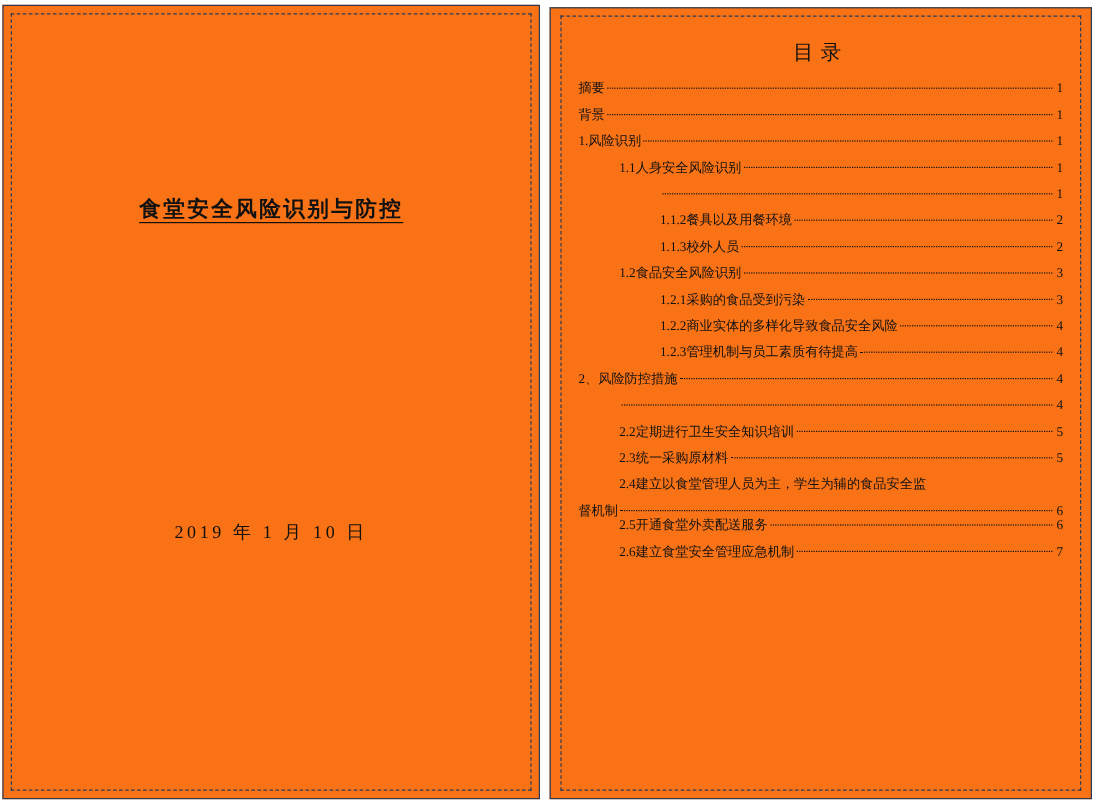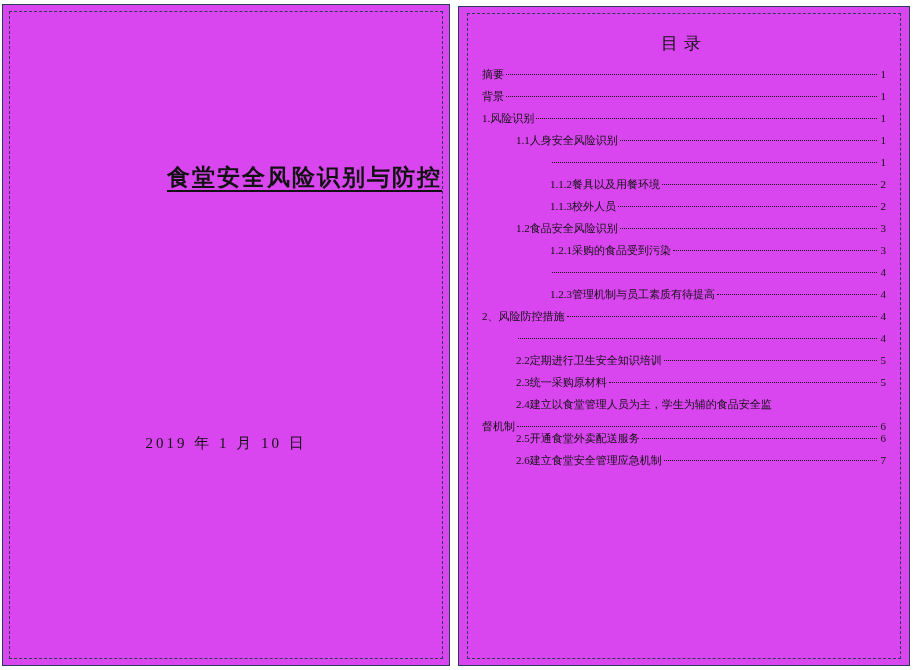--- a/index.html
+++ b/index.html
@@ -14,21 +14,21 @@
     overflow: hidden;
   }
   .pages {
     display: flex;
     width: 920px;
     height: 670px;
     gap: 8px;
     align-items: stretch;
   }
   .page {
-    background: #d946ef;
+    background: #f97316;
     position: relative;
     box-sizing: border-box;
   }
   .page-cover {
     width: 448px;
     height: 662px;
     margin-top: 4px;
     margin-left: 2px;
     border: 1px solid #2b3a55;
     padding: 6px;
@@ -55,22 +55,22 @@
     position: relative;
     padding: 14px 14px 0 14px;
   }
 
   
   .cover-title {
     position: absolute;
     top: 150px;
     left: 0;
     right: 0;
-    text-align: right;
-    font-size: 23px;
+    text-align: center;
+    font-size: 18px;
     font-weight: bold;
     letter-spacing: 2px;
     color: #111;
     text-decoration: underline;
     text-underline-offset: 5px;
   }
   .cover-company {
     position: absolute;
     top: 360px;
     left: 0;
@@ -191,20 +191,21 @@
             <span class="label">1.2食品安全风险识别</span>
             <span class="dots"></span>
             <span class="pageno">3</span>
           </li>
           <li class="toc-item lvl-2">
             <span class="label">1.2.1采购的食品受到污染</span>
             <span class="dots"></span>
             <span class="pageno">3</span>
           </li>
           <li class="toc-item lvl-2">
+            <span class="label">1.2.2商业实体的多样化导致食品安全风险</span>
             <span class="dots"></span>
             <span class="pageno">4</span>
           </li>
           <li class="toc-item lvl-2">
             <span class="label">1.2.3管理机制与员工素质有待提高</span>
             <span class="dots"></span>
             <span class="pageno">4</span>
           </li>
           <li class="toc-item lvl-0">
             <span class="label">2、风险防控措施</span>

